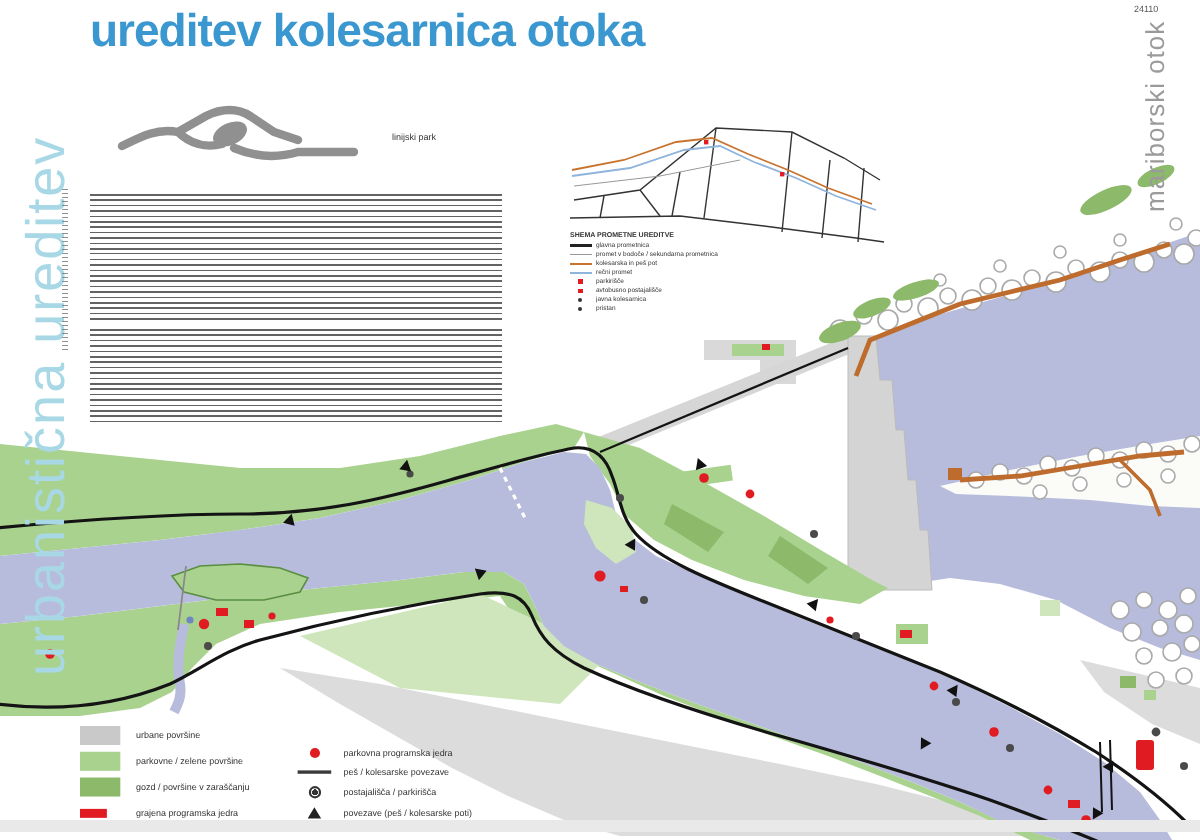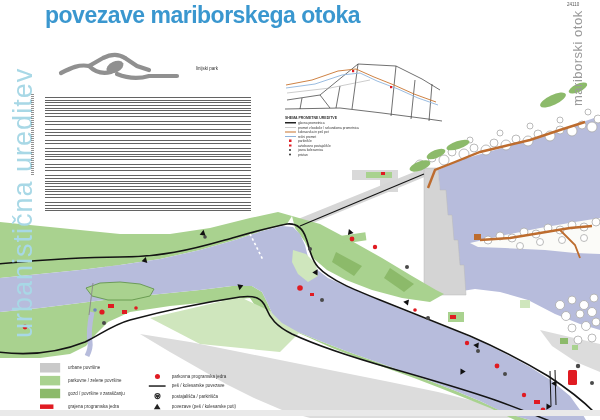--- a/index.html
+++ b/index.html
@@ -254,21 +254,21 @@
       <path d="M0,-3.2 L3,2.2 L-3,2.2 Z" transform="translate(548,407) rotate(210)"></path>
       <path d="M0,-3.2 L3,2.2 L-3,2.2 Z" transform="translate(240,287) rotate(190)"></path>
     </g>
   </svg>
 
   <div id="page-band" class="abs"></div>
 
   <div id="left-vertical" class="abs">urbanistična ureditev</div>
   <div id="credit-micro" class="abs"></div>
 
-  <div id="main-title" class="abs">povezave mariborskega otoka</div>
+  <div id="main-title" class="abs">ureditev kolesarnica otoka</div>
   <div id="sheet-number" class="abs">24110</div>
   <div id="right-vertical" class="abs">mariborski otok</div>
 
   <svg id="logo" class="abs" width="125" height="40" viewBox="0 0 125 40">
     <g fill="none" stroke="#909090" stroke-width="4.2" stroke-linecap="round">
       <path d="M3,27 C13,22 21,18 31,20 L45,12 C53,8 61,8 67,12"></path>
       <path d="M31,20 C37,26 45,28 53,26"></path>
       <path d="M67,12 L79,20 L91,24"></path>
       <path d="M59,28 C71,33 81,33 91,30 L119,30"></path>
     </g>

